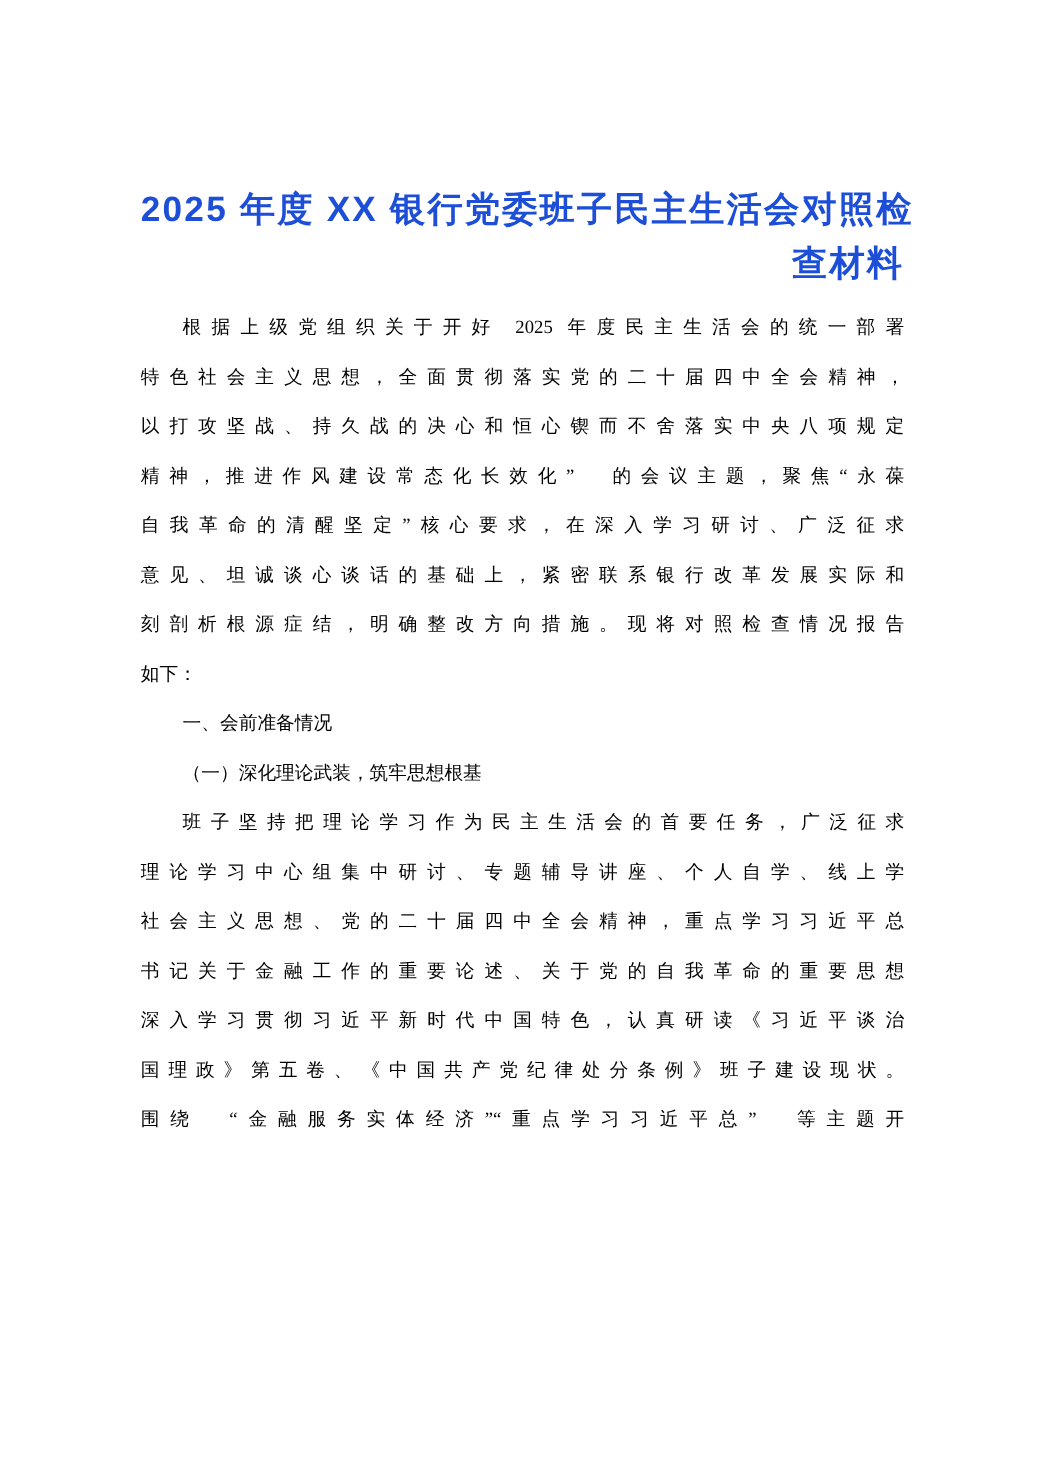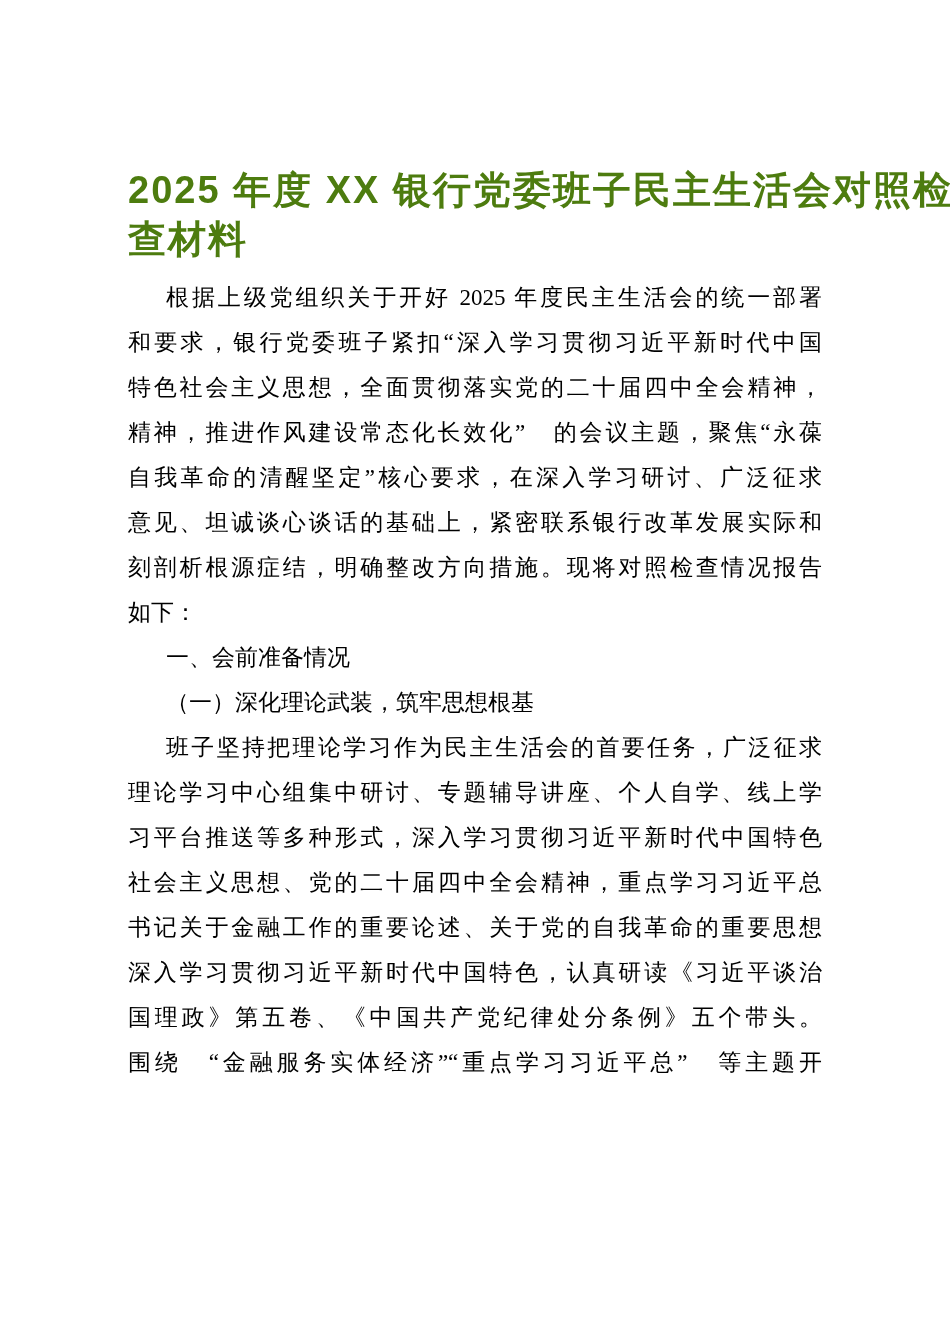--- a/index.html
+++ b/index.html
@@ -18,34 +18,34 @@
   }
   .content {
     position: absolute;
     left: 128px;
     top: 166px;
     width: 694px;
   }
   .doc-title {
     font-family: "Liberation Sans", "DejaVu Sans", sans-serif;
     font-weight: 700;
-    font-size: 38px;
+    font-size: 32px;
     line-height: 49px;
     letter-spacing: 2px;
-    text-align: left;
-    color: #4d7c0f;
+    text-align: right;
+    color: #1d4ed8;
   }
   .doc-title .title-line {
     height: 49px;
     white-space: nowrap;
   }
   .blocks {
     margin-top: 11px;
     font-family: "Liberation Serif", "DejaVu Serif", serif;
-    font-size: 23px;
+    font-size: 17px;
     line-height: 45px;
     color: #000000;
   }
   .block { margin: 0; }
   .line {
     height: 45px;
     white-space: nowrap;
     text-align: justify;
     overflow: visible;
   }
@@ -61,39 +61,38 @@
 
 <div class="page">
   <div class="content">
     <div class="doc-title">
       <div class="title-line">2025 年度 XX 银行党委班子民主生活会对照检</div>
       <div class="title-line">查材料</div>
     </div>
     <div class="blocks">
         <div class="block paragraph">
           <div class="line indent stretch">根据上级党组织关于开好 2025 年度民主生活会的统一部署</div>
-          <div class="line stretch">和要求，银行党委班子紧扣“深入学习贯彻习近平新时代中国</div>
           <div class="line stretch">特色社会主义思想，全面贯彻落实党的二十届四中全会精神，</div>
+          <div class="line stretch">以打攻坚战、持久战的决心和恒心锲而不舍落实中央八项规定</div>
           <div class="line stretch">精神，推进作风建设常态化长效化”　的会议主题，聚焦“永葆</div>
           <div class="line stretch">自我革命的清醒坚定”核心要求，在深入学习研讨、广泛征求</div>
           <div class="line stretch">意见、坦诚谈心谈话的基础上，紧密联系银行改革发展实际和</div>
           <div class="line stretch">刻剖析根源症结，明确整改方向措施。现将对照检查情况报告</div>
           <div class="line">如下：</div>
         </div>
         <div class="block heading-1">
           <div class="line indent">一、会前准备情况</div>
         </div>
         <div class="block heading-2">
           <div class="line indent">（一）深化理论武装，筑牢思想根基</div>
         </div>
         <div class="block paragraph">
           <div class="line indent stretch">班子坚持把理论学习作为民主生活会的首要任务，广泛征求</div>
           <div class="line stretch">理论学习中心组集中研讨、专题辅导讲座、个人自学、线上学</div>
-          <div class="line stretch">习平台推送等多种形式，深入学习贯彻习近平新时代中国特色</div>
           <div class="line stretch">社会主义思想、党的二十届四中全会精神，重点学习习近平总</div>
           <div class="line stretch">书记关于金融工作的重要论述、关于党的自我革命的重要思想</div>
           <div class="line stretch">深入学习贯彻习近平新时代中国特色，认真研读《习近平谈治</div>
-          <div class="line stretch">国理政》第五卷、《中国共产党纪律处分条例》五个带头。</div>
+          <div class="line stretch">国理政》第五卷、《中国共产党纪律处分条例》班子建设现状。</div>
           <div class="line stretch">围绕　“金融服务实体经济”“重点学习习近平总”　等主题开</div>
         </div>
       </div>
   </div>
 </div>
 
 </body></html>

